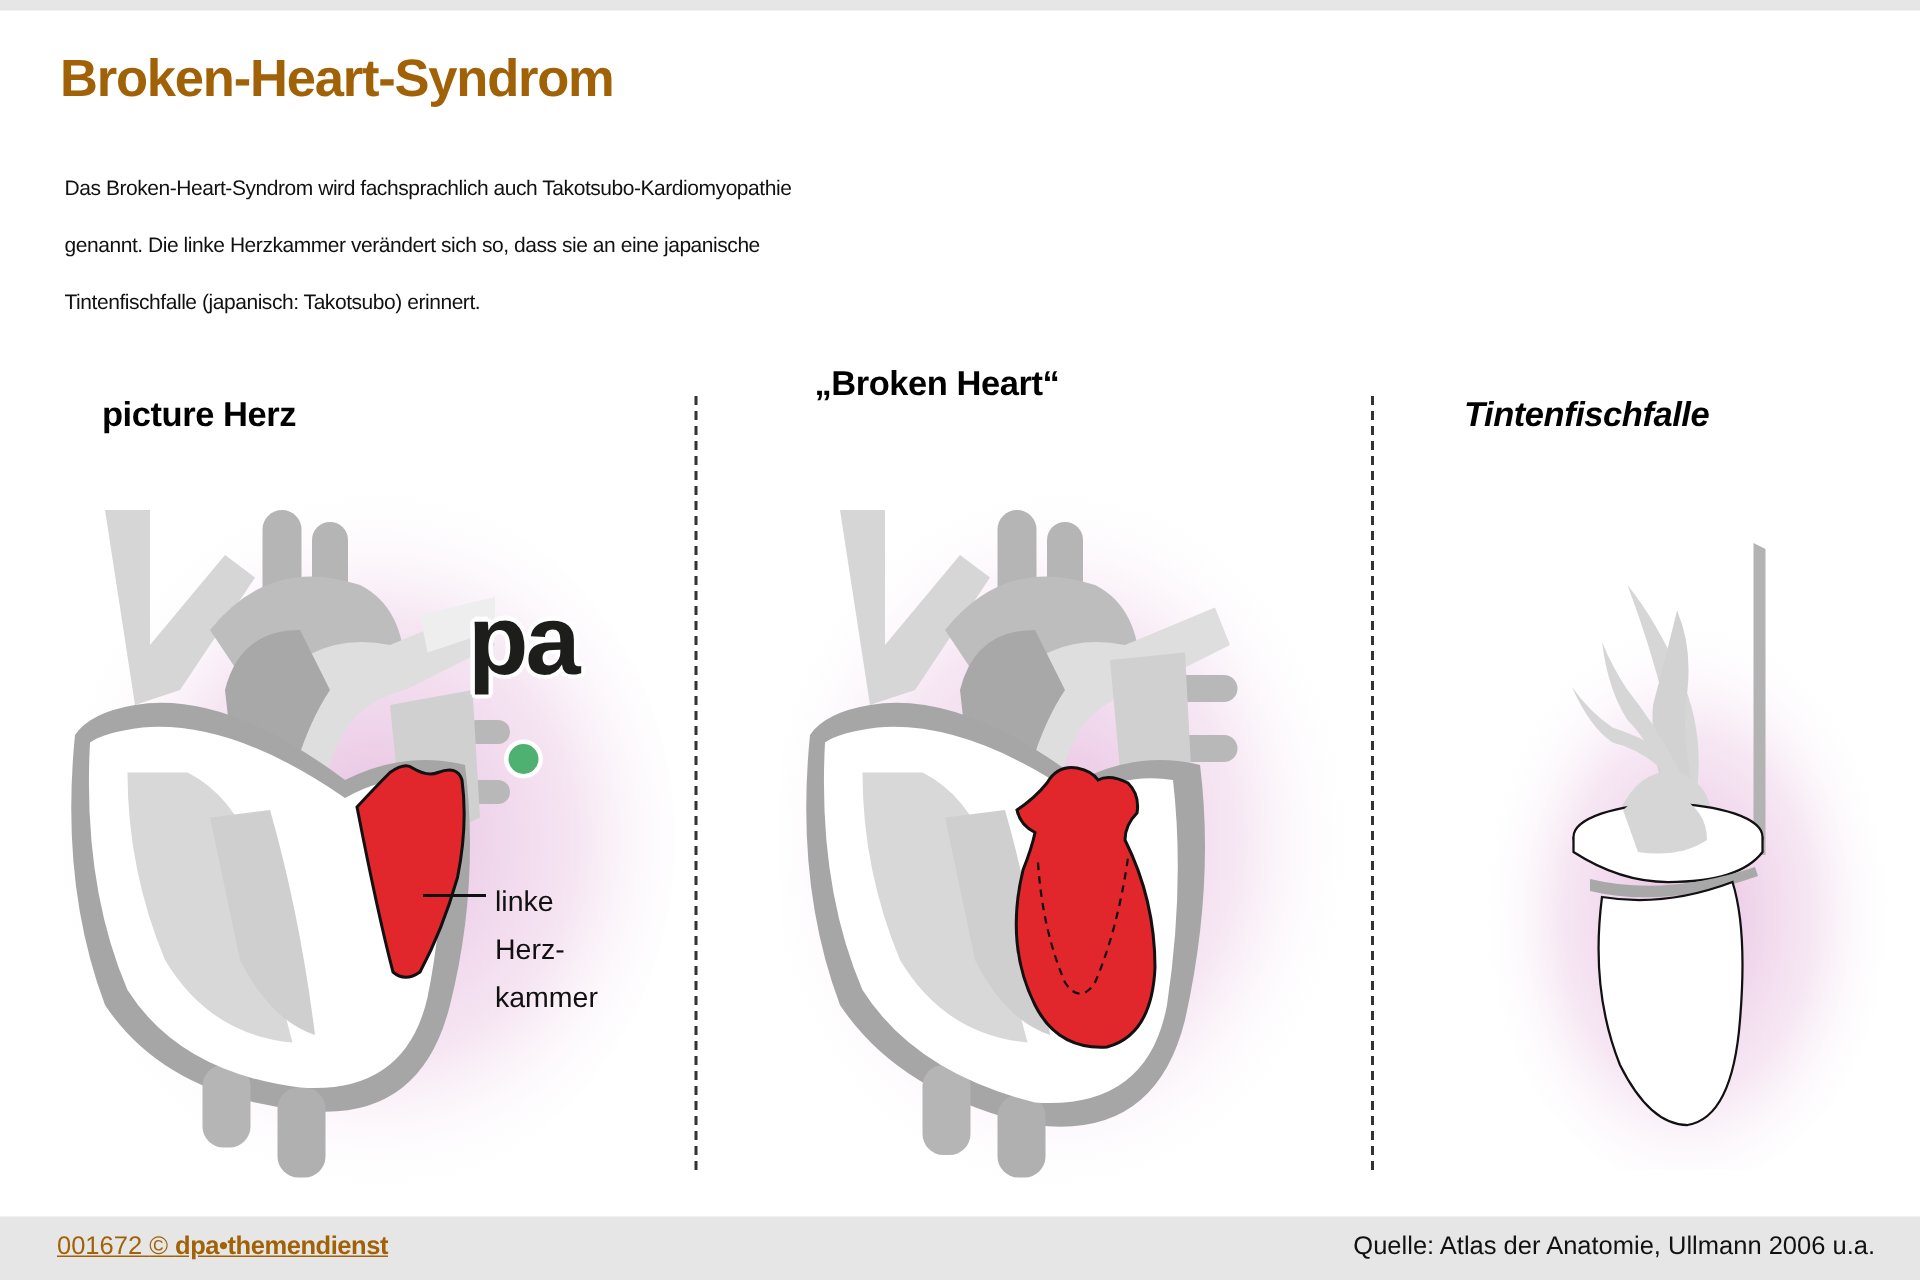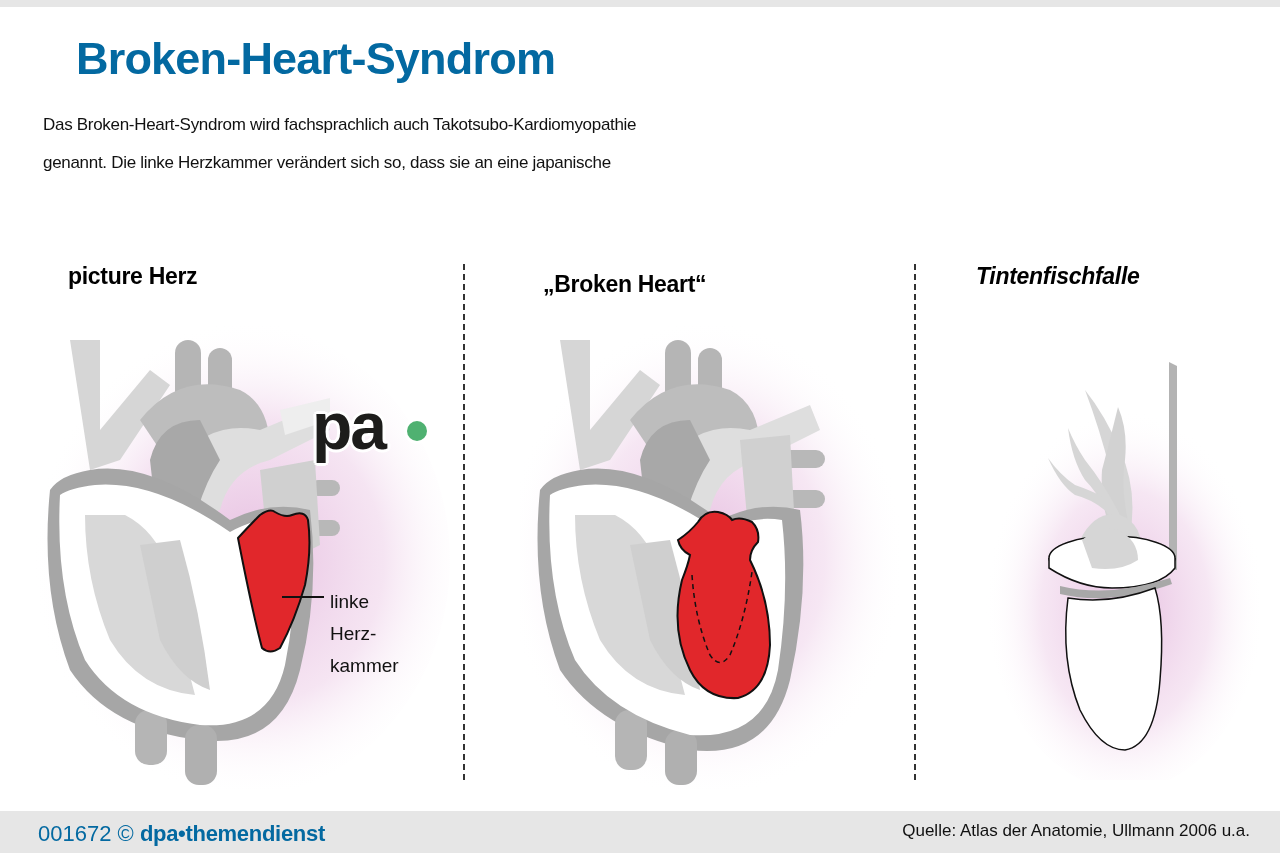--- a/index.html
+++ b/index.html
@@ -2,25 +2,25 @@
 <html><head>
 <meta charset="utf-8">
 <style>
   html, body { margin: 0; padding: 0; }
   body {
     width: 1280px; height: 853px; position: relative; overflow: hidden;
     background: #ffffff; font-family: "Liberation Sans", sans-serif; color: #111;
   }
   .topbar { position: absolute; left: 0; top: 0; width: 1280px; height: 7px; background: #e6e6e6; }
   .title {
-    position: absolute; left: 40px; top: 33px; font-size: 45px; font-weight: bold;
-    letter-spacing: -0.8px; color: #0369a1; margin-left: 36px;
+    position: absolute; left: 40px; top: 33px; font-size: 35px; font-weight: bold;
+    letter-spacing: -0.8px; color: #a16207;
   }
   .intro {
-    position: absolute; left: 43px; top: 106px; width: 940px; font-size: 17px;
+    position: absolute; left: 43px; top: 106px; width: 940px; font-size: 14px;
     line-height: 38px; color: #111; letter-spacing: -0.3px;
   }
   .col-head {
     position: absolute; font-size: 23px; font-weight: bold; color: #000; letter-spacing: -0.3px;
     line-height: 35px;
   }
   .col-head.italic { font-style: italic; }
   .divider {
     position: absolute; top: 264px; height: 516px; width: 0;
     border-left: 2px dashed #333;
@@ -28,49 +28,50 @@
   .illu { position: absolute; }
   .label {
     position: absolute; font-size: 19px; line-height: 32px; color: #111;
   }
   .watermark {
     position: absolute; left: 312px; top: 388px; font-size: 66px; font-weight: bold;
     letter-spacing: -2px; color: #1d1d1b; white-space: nowrap;
     -webkit-text-stroke: 0px;
     text-shadow: 3px 0 0 #fff, -3px 0 0 #fff, 0 3px 0 #fff, 0 -3px 0 #fff,
                  2px 2px 0 #fff, -2px -2px 0 #fff, 2px -2px 0 #fff, -2px 2px 0 #fff;
-    display: flex; align-items: center; gap: 22px;
+    display: flex; align-items: center; gap: 22px; flex-direction: column;
   }
   .wm-dot { width: 20px; height: 20px; border-radius: 50%; background: #4fb171; display: inline-block; margin-top: 10px;
             box-shadow: 0 0 0 3px #fff; }
   .footer {
     position: absolute; left: 0; top: 811px; width: 1280px; height: 42px; background: #e6e6e6;
   }
   .footer-left {
-    position: absolute; left: 38px; top: 10px; font-size: 22px; color: #0369a1; white-space: nowrap;
+    position: absolute; left: 38px; top: 10px; font-size: 17px; color: #a16207; white-space: nowrap; text-decoration: underline;
   }
   .footer-left .brand { font-weight: bold; letter-spacing: -0.3px; }
   .footer-right {
     position: absolute; right: 30px; top: 10px; font-size: 17px; color: #111; white-space: nowrap;
   }
 </style>
 </head>
 <body>
 
 <div class="topbar"></div>
 
 <div class="title">Broken-Heart-Syndrom</div>
 
 <div class="intro">
   <div>Das Broken-Heart-Syndrom wird fachsprachlich auch Takotsubo-Kardiomyopathie</div>
   <div>genannt. Die linke Herzkammer verändert sich so, dass sie an eine japanische</div>
+  <div>Tintenfischfalle (japanisch: Takotsubo) erinnert.</div>
 </div>
 
 <div class="col-head" style="left:68px; top:259px;">picture Herz</div>
-<div class="col-head" style="left:543px; top:267px;">„Broken Heart“</div>
+<div class="col-head" style="left:543px; top:238px;">„Broken Heart“</div>
 <div class="col-head italic" style="left:976px; top:259px;">
   <div>Tintenfischfalle</div>
 </div>
 
 <div class="divider" style="left:463px;"></div>
 <div class="divider" style="left:914px;"></div>
 
 <svg class="illu" style="left:30px; top:310px;" width="420" height="480" viewBox="0 0 420 480">
   <defs>
     <radialGradient id="glow1" cx="0.55" cy="0.5" r="0.5">

